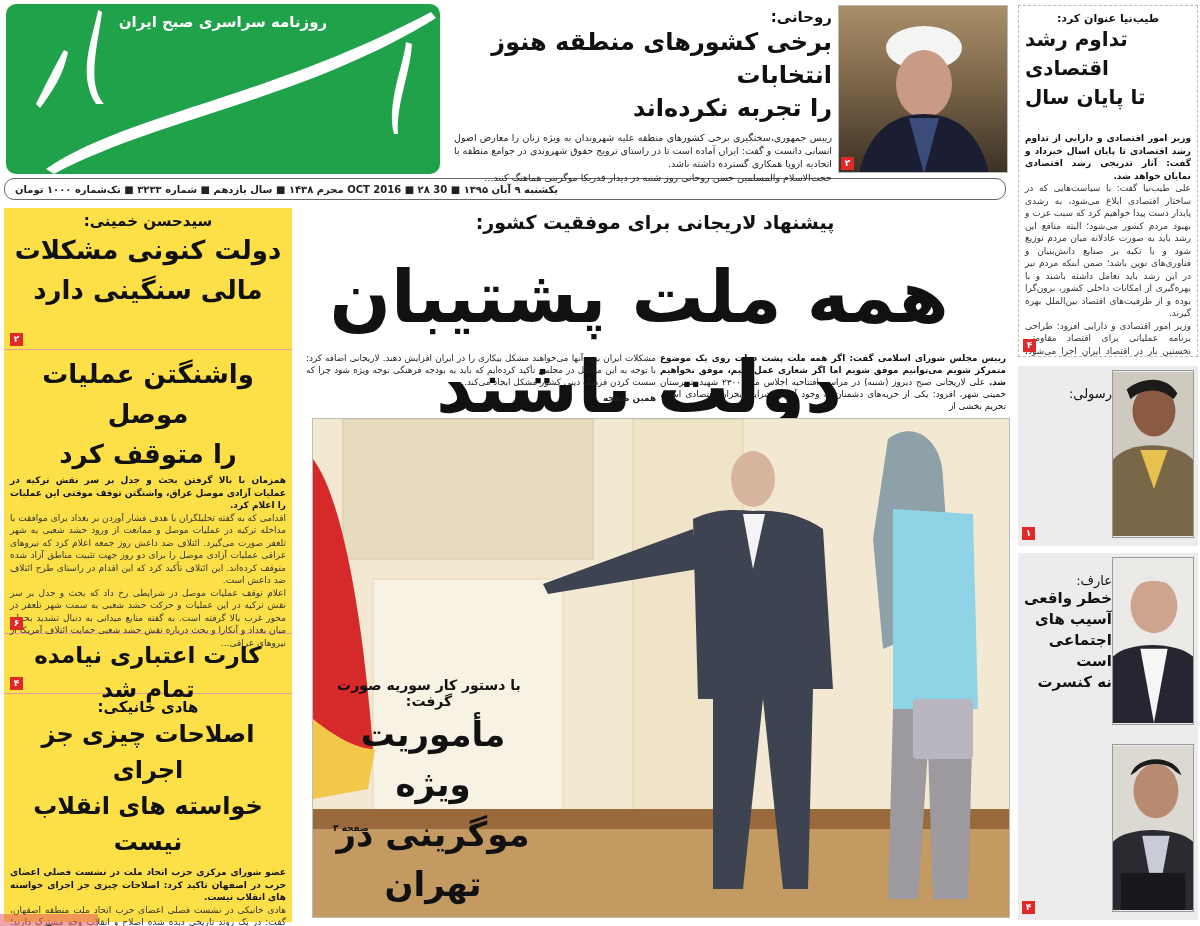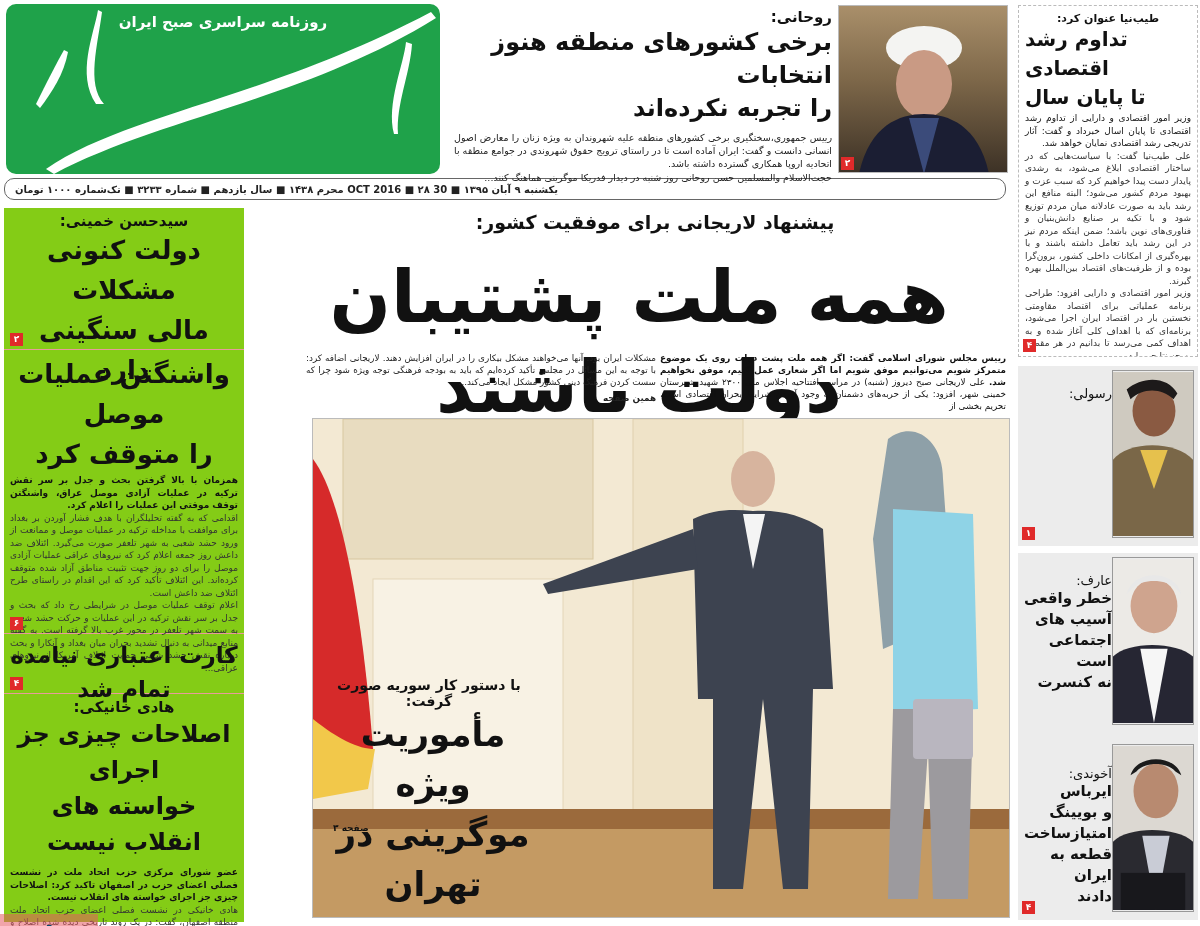--- a/index.html
+++ b/index.html
@@ -40,32 +40,32 @@
     overflow: hidden; border: 1px solid #bbb;
   }
 
   
   .right-story {
     position: absolute; left: 1018px; top: 5px; width: 180px; height: 352px;
     border: 1px dashed #bbb; padding: 6px 6px 0 6px; overflow: hidden;
   }
   .right-story .kicker { font-size: 11px; font-weight: bold; text-align: center; }
   .right-story .head { font-size: 20px; font-weight: bold; line-height: 29px; text-align: left; letter-spacing: -0.5px; }
-  .right-story .lead { font-size: 9px; line-height: 12.5px; font-weight: normal; margin-top: 0; text-align: justify; }
+  .right-story .lead { font-size: 9px; line-height: 12.5px; font-weight: bold; margin-top: 20px; text-align: justify; }
   .right-story .body { font-size: 9px; line-height: 12.5px; color: #333; text-align: justify; }
 
   .pagebadge {
     display: inline-block; width: 13px; height: 13px; background: #e02a2a; color: #fff;
     font-size: 9px; line-height: 13px; text-align: center; font-weight: bold;
   }
 
   
   .left-col {
-    position: absolute; left: 4px; top: 208px; width: 240px; height: 714px;
-    background: #84cc16;
+    position: absolute; left: 4px; top: 208px; width: 288px; height: 714px;
+    background: #fde047;
   }
   .lc-block { position: relative; padding: 4px 6px; border-bottom: 1.5px solid #e79b9b; }
   .lc-kicker { font-size: 15px; font-weight: bold; text-align: center; }
   .lc-head { font-size: 26px; font-weight: bold; line-height: 40px; text-align: center; letter-spacing: -0.5px; }
   .lc-lead { font-size: 9px; line-height: 12.5px; font-weight: bold; text-align: justify; }
   .lc-body { font-size: 9px; line-height: 12.5px; color: #333; text-align: justify; }
 
   
   .main-kicker { position: absolute; left: 300px; top: 211px; width: 710px; text-align: center; font-size: 19px; font-weight: bold; }
   .main-head { position: absolute; left: 284px; top: 252px; width: 710px; text-align: center; font-size: 72px; font-weight: bold; letter-spacing: -2px; line-height: 90px; }
@@ -256,30 +256,20 @@
     <rect width="82" height="168" fill="#eceae6"></rect>
     <ellipse cx="42" cy="48" rx="24" ry="28" fill="#cfa48e"></ellipse>
     <path d="M14 36 C 20 10, 64 10, 70 36 L 64 30 C 54 20, 30 20, 20 30 Z" fill="#e8e8e8"></path>
     <path d="M0 168 L 0 100 C 15 84, 65 84, 82 100 L 82 168 Z" fill="#262633"></path>
     <path d="M28 92 L 42 168 L 56 92 Z" fill="#f6f6f6"></path>
   </svg>
   <span class="pagebadge">۲</span>
 </div>
 
 <div class="profile" style="top:740px;height:180px">
-  <div class="ptext" style="top:26px">
-    <div class="pkicker">آخوندی:</div>
-    <div class="phead">
-      <div>ایرباس</div>
-      <div>و بویینگ</div>
-      <div>امتیازساخت</div>
-      <div>قطعه به ایران</div>
-      <div>دادند</div>
-    </div>
-  </div>
   <svg class="pphoto" width="82" height="168" viewBox="0 0 82 168">
     <rect width="82" height="168" fill="#dcd8d2"></rect>
     <ellipse cx="44" cy="46" rx="23" ry="28" fill="#b88a70"></ellipse>
     <path d="M18 30 C 24 8, 64 8, 70 30 L 64 26 C 54 16, 34 16, 24 26 Z" fill="#1b1b1b"></path>
     <path d="M0 168 L 0 98 C 15 82, 65 82, 82 98 L 82 168 Z" fill="#2a2a30"></path>
     <path d="M30 92 L 44 168 L 58 92 Z" fill="#c9ccd6"></path>
     <rect x="8" y="130" width="66" height="38" fill="#18181c"></rect>
   </svg>
   <span class="pagebadge">۴</span>
 </div>

